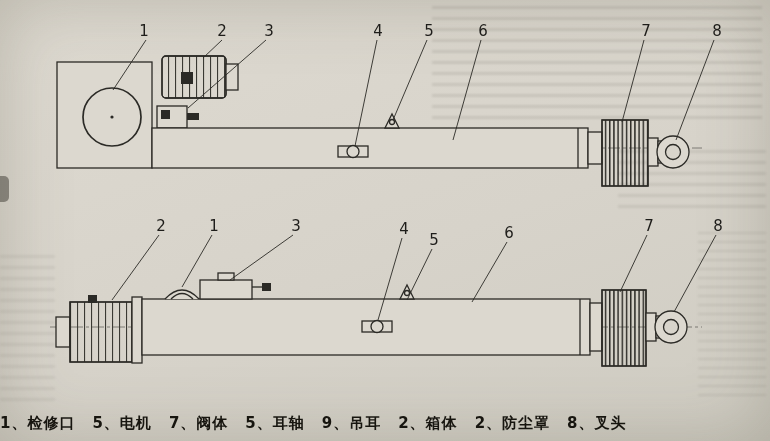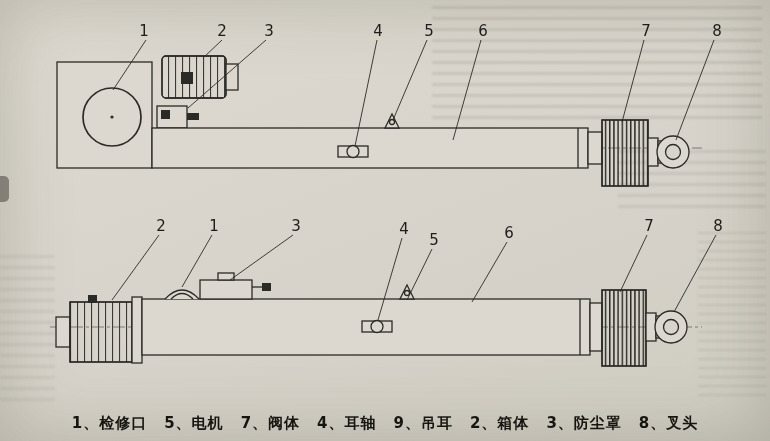--- a/index.html
+++ b/index.html
@@ -16,21 +16,21 @@
     background:repeating-linear-gradient(180deg,#504d44 0 3px, transparent 3px 11px); }
   .b1 { left:432px; top:6px;  width:330px; height:118px; }
   .b2 { left:618px; top:150px; width:148px; height:58px; opacity:.10; }
   .b3 { left:698px; top:232px; width:68px;  height:168px; opacity:.10;
     background:repeating-linear-gradient(180deg,#504d44 0 2px, transparent 2px 9px); }
   .b5 { left:0; top:255px; width:55px; height:150px; opacity:.08; }
   .blob { position:absolute; left:0; top:176px; width:9px; height:26px;
     background:#3e3b33; opacity:.5; border-radius:0 5px 5px 0; filter:blur(.6px); }
   .caption {
     position:absolute; left:0; right:0; bottom:8px;
-    display:flex; justify-content:center; gap:17px;
+    display:flex; justify-content:flex-start; gap:17px;
     font-size:15px; font-weight:600; color:#17150f; letter-spacing:1px;
   }
 </style>
 </head>
 <body>
 
 <div class="page">
 
   <div class="bleed b1"></div>
   <div class="bleed b2"></div>
@@ -195,20 +195,20 @@
         <text x="649" y="231">7</text>
         <text x="718" y="231">8</text>
       </g>
     </g>
   </svg>
 
   <div class="caption">
     <span>1、检修口</span>
     <span>5、电机</span>
     <span>7、阀体</span>
-    <span>4、耳轴</span>
+    <span>5、耳轴</span>
     <span>9、吊耳</span>
     <span>2、箱体</span>
-    <span>3、防尘罩</span>
+    <span>2、防尘罩</span>
     <span>8、叉头</span>
   </div>
 
 </div>
 
 </body></html>

